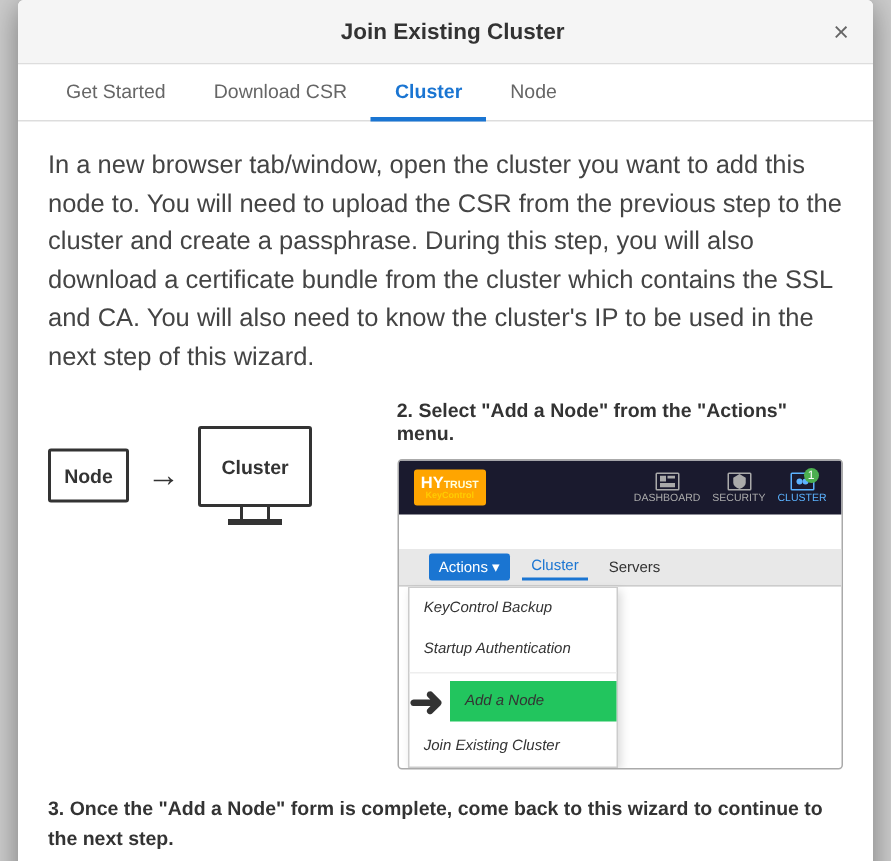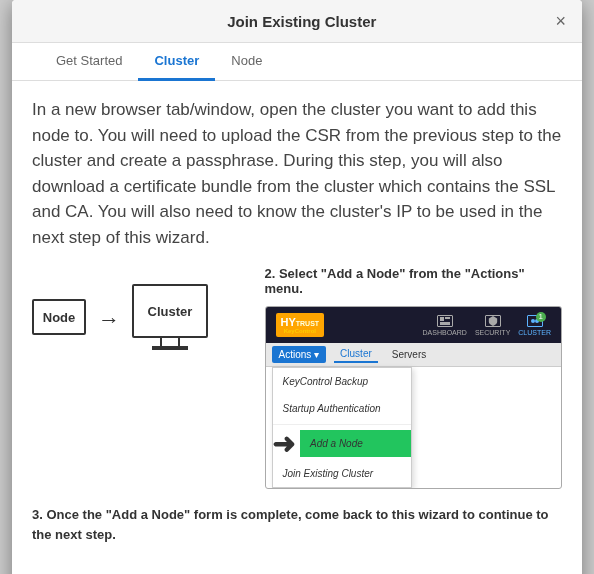--- a/index.html
+++ b/index.html
@@ -38,21 +38,21 @@
       font-size: 18px;
       color: #666;
       background: none;
       border: none;
       padding: 0;
       line-height: 1;
     }
     .tabs {
       display: flex;
       border-bottom: 1px solid #ddd;
-      padding: 0 28px;
+      padding: 0 16px;
       background: #fff;
     }
     .tab {
       padding: 10px 16px;
       font-size: 13px;
       color: #666;
       cursor: pointer;
       border-bottom: 3px solid transparent;
       margin-bottom: -1px;
     }
@@ -196,25 +196,26 @@
       width: 16px;
       height: 12px;
       border: 1px solid currentColor;
       border-radius: 1px;
       display: flex;
       align-items: center;
       justify-content: center;
     }
     .sc-toolbar {
       background: #e8e8e8;
-      padding: 3px 6px;
+      padding: 3px 20px;
       display: flex;
       align-items: center;
       gap: 8px;
       border-bottom: 1px solid #ccc;
+      margin-top: 23px;
     }
     .sc-actions-btn {
       background: #1a75d2;
       color: #fff;
       font-size: 10px;
       padding: 3px 7px;
       border-radius: 2px;
       display: flex;
       align-items: center;
       gap: 3px;
@@ -308,20 +309,21 @@
 <div class="modal">
 
   <div class="modal-header">
     <div style="width:20px"></div>
     <span class="modal-title">Join Existing Cluster</span>
     <button class="close-btn">×</button>
   </div>
 
   <div class="tabs">
     <div class="tab">Get Started</div>
+    <div class="tab">Download CSR</div>
     <div class="tab active">Cluster</div>
     <div class="tab">Node</div>
   </div>
 
   <div class="modal-body">
     <div class="description">In a new browser tab/window, open the cluster you want to add this node to. You will need to upload the CSR from the previous step to the cluster and create a passphrase. During this step, you will also download a certificate bundle from the cluster which contains the SSL and CA. You will also need to know the cluster's IP to be used in the next step of this wizard.</div>
 
     <div class="steps-row">
 
       <div class="step-left">

